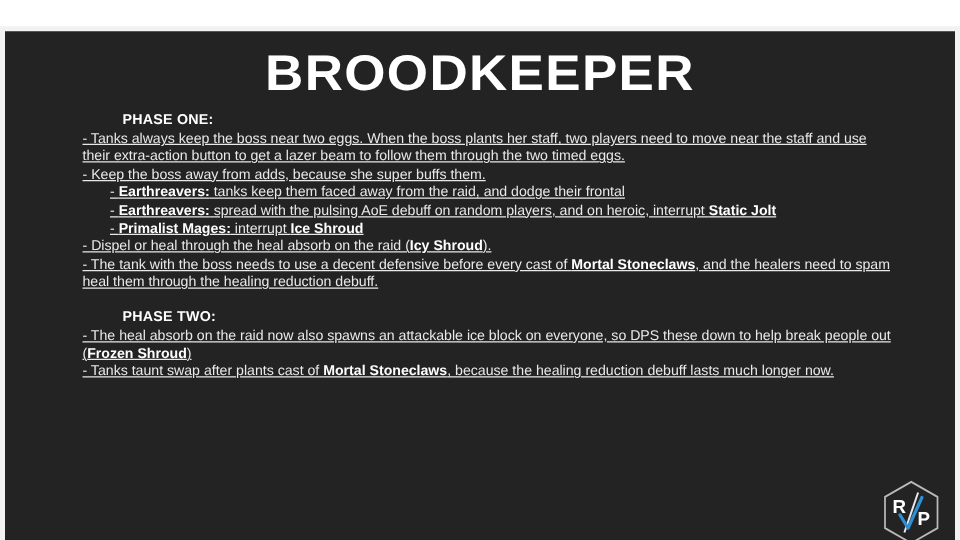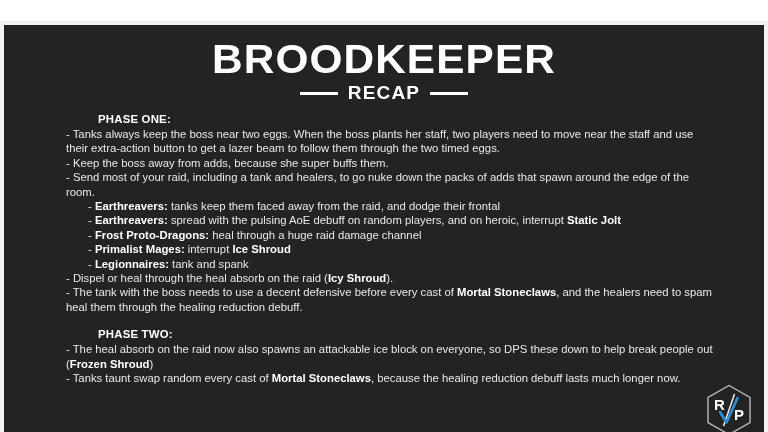--- a/index.html
+++ b/index.html
@@ -80,20 +80,21 @@
     color: #ffffff;
     font-size: 11.4px;
     line-height: 15px;
     letter-spacing: 0.2px;
     padding-left: 32px;
   }
   .line {
     font-size: 11.3px;
     line-height: 14.4px;
     color: #e9e9e9;
+    text-decoration: underline;
   }
   .line.indent {
     padding-left: 22px;
   }
   .line b {
     color: #ffffff;
     font-weight: bold;
   }
   .spacer {
     height: 13px;
@@ -109,67 +110,55 @@
   }
 </style>
 </head>
 <body>
 
 <div class="canvas" style="background: rgb(242, 242, 242); margin-top: 21px;">
   <div class="panel" style="background: rgb(35, 35, 35);">
 
     <div class="title-block">
       <div class="main-title">BROODKEEPER</div>
-      <div class="subtitle-row">
-        <span class="rule"></span>
-        <span class="subtitle">RECAP</span>
-        <span class="rule"></span>
-      </div>
     </div>
 
     <div class="body-copy">
 
       <div class="phase-heading">PHASE ONE:</div>
 
       <div class="line">- Tanks always keep the boss near two eggs. When the boss plants her staff, two players need to move near the staff and use their extra-action button to get a lazer beam to follow them through the two timed eggs.</div>
       <div class="line">- Keep the boss away from adds, because she super buffs them.</div>
-      <div class="line">- Send most of your raid, including a tank and healers, to go nuke down the packs of adds that spawn around the edge of the room.</div>
 
       <div class="line indent">
         <span>- </span><b>Earthreavers:</b><span> tanks keep them faced away from the raid, and dodge their frontal</span>
       </div>
       <div class="line indent">
         <span>- </span><b>Earthreavers:</b><span> spread with the pulsing AoE debuff on random players, and on heroic, interrupt </span><b>Static Jolt</b>
       </div>
       <div class="line indent">
-        <span>- </span><b>Frost Proto-Dragons:</b><span> heal through a huge raid damage channel</span>
-      </div>
-      <div class="line indent">
         <span>- </span><b>Primalist Mages:</b><span> interrupt </span><b>Ice Shroud</b>
-      </div>
-      <div class="line indent">
-        <span>- </span><b>Legionnaires:</b><span> tank and spank</span>
       </div>
 
       <div class="line">
         <span>- Dispel or heal through the heal absorb on the raid (</span><b>Icy Shroud</b><span>).</span>
       </div>
       <div class="line">
         <span>- The tank with the boss needs to use a decent defensive before every cast of </span><b>Mortal Stoneclaws</b><span>, and the healers need to spam heal them through the healing reduction debuff.</span>
       </div>
 
       <div class="spacer"></div>
 
       <div class="phase-heading">PHASE TWO:</div>
 
       <div class="line">
         <span>- The heal absorb on the raid now also spawns an attackable ice block on everyone, so DPS these down to help break people out (</span><b>Frozen Shroud</b><span>)</span>
       </div>
       <div class="line">
-        <span>- Tanks taunt swap random every cast of </span><b>Mortal Stoneclaws</b><span>, because the healing reduction debuff lasts much longer now.</span>
+        <span>- Tanks taunt swap after plants cast of </span><b>Mortal Stoneclaws</b><span>, because the healing reduction debuff lasts much longer now.</span>
       </div>
 
     </div>
 
     <div class="logo">
       <svg viewBox="0 0 46 52" width="46" height="52">
         <polygon points="23,1.5 44,13.5 44,38.5 23,50.5 2,38.5 2,13.5" fill="none" stroke="#b9b9b9" stroke-width="1.4"></polygon>
         <line x1="28.5" y1="10" x2="17.5" y2="42" stroke="#e8e8e8" stroke-width="1.6"></line>
         <text x="13.5" y="26" font-family="'Liberation Sans', sans-serif" font-size="15" font-weight="bold" fill="#ffffff" text-anchor="middle">R</text>
         <text x="33" y="36" font-family="'Liberation Sans', sans-serif" font-size="15" font-weight="bold" fill="#ffffff" text-anchor="middle">P</text>

